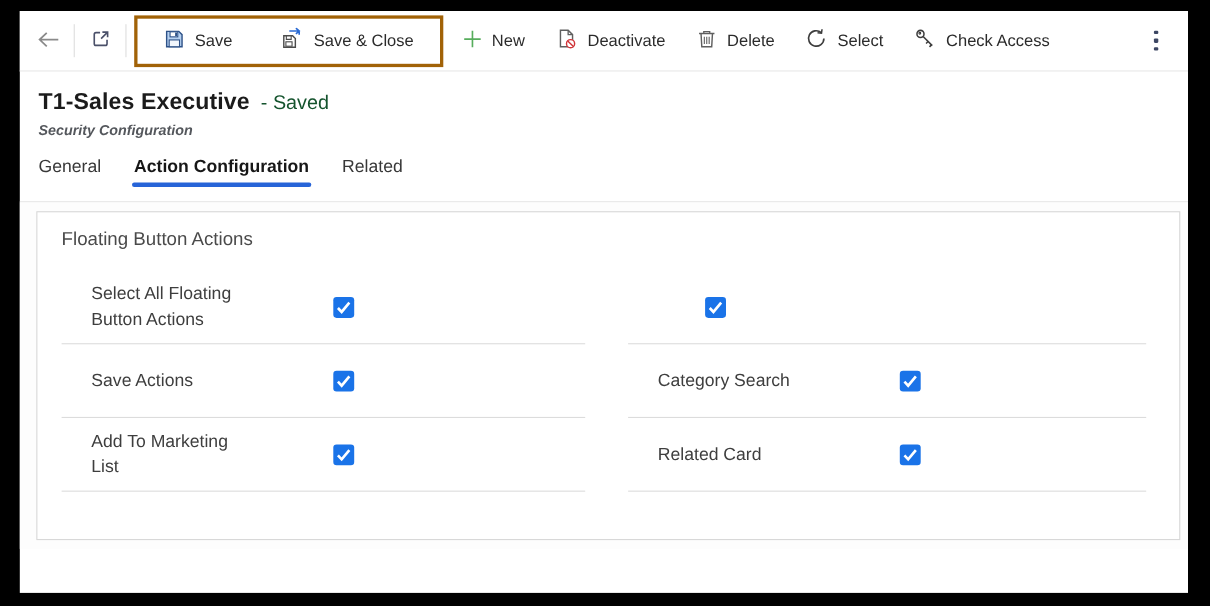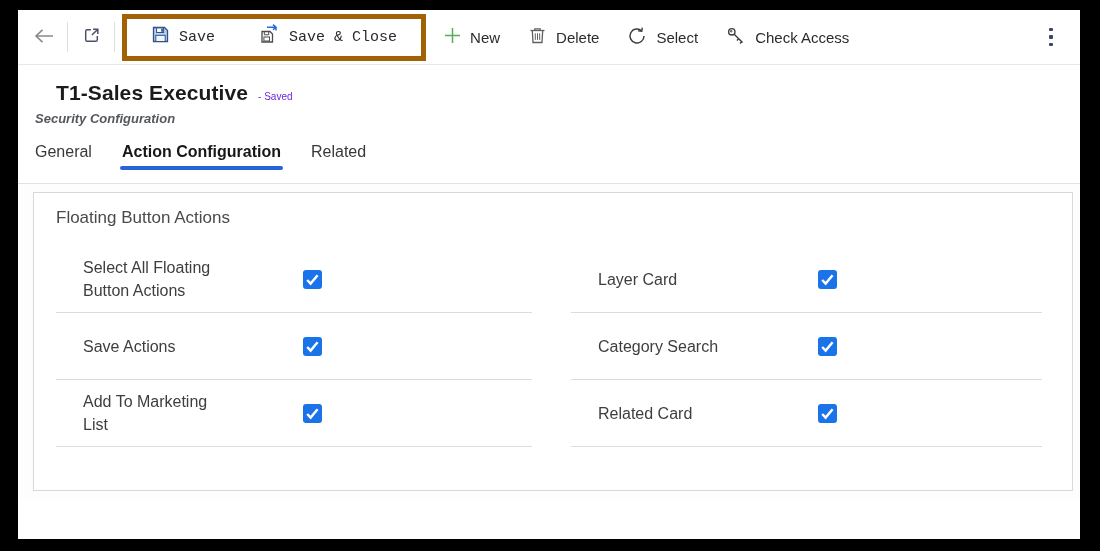--- a/index.html
+++ b/index.html
@@ -10,32 +10,32 @@
 
   
   .toolbar { height:55px; display:flex; align-items:center; padding:0 12px 0 6px;
              border-bottom:1px solid #e8e8e8; background:#fff; }
   .tb-iconbtn { width:40px; height:40px; display:flex; align-items:center; justify-content:center;
                 background:none; border:none; cursor:pointer; }
   .tb-sep { width:1px; height:30px; background:#dedede; margin:0 3px; }
   .tb-btn { display:flex; align-items:center; gap:9px; background:none; border:none;
             font-family:inherit; font-size:15px; color:#2b2b2b; padding:0 14px; height:40px;
             cursor:pointer; white-space:nowrap; }
-  .save-group { display:flex; align-items:center; border:5px solid #a16207;
-                height:47px; padding:0 10px; margin:0 4px; gap:16px;font-family:Liberation Mono, monospace; }
+  .save-group { display:flex; align-items:center; border:3px solid #a16207;
+                height:47px; padding:0 10px; margin:0 4px; gap:16px; }
   .overflow-btn { margin-left:auto; width:34px; height:40px; display:flex; align-items:center;
                   justify-content:center; background:none; border:none; cursor:pointer; }
   .dots { display:flex; flex-direction:column; gap:4px; }
   .dots i { width:3.5px; height:3.5px; background:#3c4663; border-radius:1px; }
 
   
   .title-area { padding:16px 0 0 17px; }
   .title-line { display:flex; align-items:baseline; gap:10px; }
-  .page-title { font-size:21px; font-weight:700; color:#1b1b1b; letter-spacing:.1px;margin-left:21px; }
-  .save-status { font-size:10px; color:#6d28d9; }
+  .page-title { font-size:21px; font-weight:700; color:#1b1b1b; letter-spacing:.1px; }
+  .save-status { font-size:18px; color:#14532d; }
   .subtitle { font-size:13px; font-weight:700; color:#54575c; margin-top:6px;font-style:italic; }
 
   .tabs { display:flex; gap:30px; margin:17px 0 0 17px; font-size:16px; }
   .tab { color:#383838; padding-bottom:9px; position:relative; cursor:pointer; }
   .tab.active { font-weight:700; color:#171717; }
   .tab.active::after { content:""; position:absolute; left:-2px; right:-2px; bottom:0;
                        height:4px; background:#2764d8; border-radius:2px; }
   .header-rule { height:1px; background:#e2e2e2; margin-top:13px;
                  box-shadow:0 2px 3px rgba(0,0,0,.07); }
 
@@ -106,20 +106,31 @@
 
     <button class="tb-btn">
       <span>
         <svg width="17" height="17" viewBox="0 0 17 17">
           <path d="M8.5 1v15M1 8.5h15" stroke="#57ad5c" stroke-width="1.5"></path>
         </svg>
       </span>
       <span>New</span>
     </button>
 
+    <button class="tb-btn">
+      <span>
+        <svg width="20" height="20" viewBox="0 0 20 20" fill="none">
+          <path d="M4.5 2.5h7l4 4v11h-11z" stroke="#5f5f5f" stroke-width="1.3"></path>
+          <path d="M11.5 2.5v4h4" stroke="#5f5f5f" stroke-width="1.2"></path>
+          <circle cx="13.7" cy="14.7" r="3.7" fill="#fff" stroke="#d13438" stroke-width="1.3"></circle>
+          <path d="M11.1 12.2l5.2 5.1" stroke="#d13438" stroke-width="1.3"></path>
+        </svg>
+      </span>
+      <span>Deactivate</span>
+    </button>
 
     <button class="tb-btn">
       <span>
         <svg width="19" height="19" viewBox="0 0 19 19" fill="none" stroke="#5f5f5f">
           <path d="M2.5 4.5h14" stroke-width="1.3"></path>
           <path d="M6.8 4.5V2.8h5.4v1.7" stroke-width="1.2"></path>
           <path d="M4.3 4.5l.7 12h9l.7-12" stroke-width="1.3"></path>
           <path d="M7.3 7.3v6.6M9.5 7.3v6.6M11.7 7.3v6.6" stroke-width="1"></path>
         </svg>
       </span>
@@ -181,21 +192,20 @@
         <div class="row-cell">
           <span class="row-label">Select All Floating Button Actions</span>
           <span class="checkbox" role="checkbox" aria-checked="true">
             <svg width="19" height="19" viewBox="0 0 19 19">
               <path d="M4.2 10l3.4 3.6 7-8.4" fill="none" stroke="#fff" stroke-width="2.4"></path>
               </svg>
           </span>
         </div>
 
         <div class="row-cell">
-          <span class="row-label">Layer Card</span>
           <span class="checkbox" role="checkbox" aria-checked="true">
             <svg width="19" height="19" viewBox="0 0 19 19">
               <path d="M4.2 10l3.4 3.6 7-8.4" fill="none" stroke="#fff" stroke-width="2.4"></path>
               </svg>
           </span>
         </div>
 
         <div class="row-cell">
           <span class="row-label">Save Actions</span>
           <span class="checkbox" role="checkbox" aria-checked="true">

